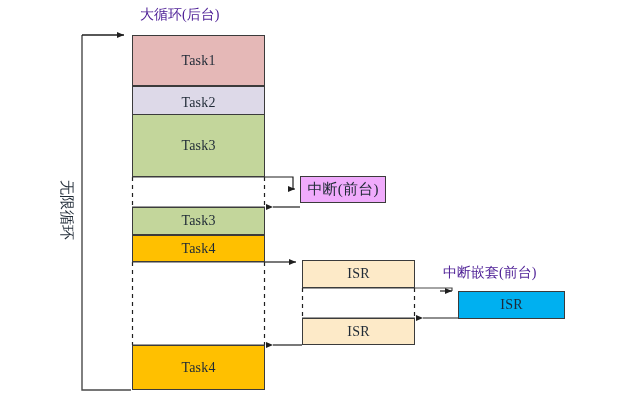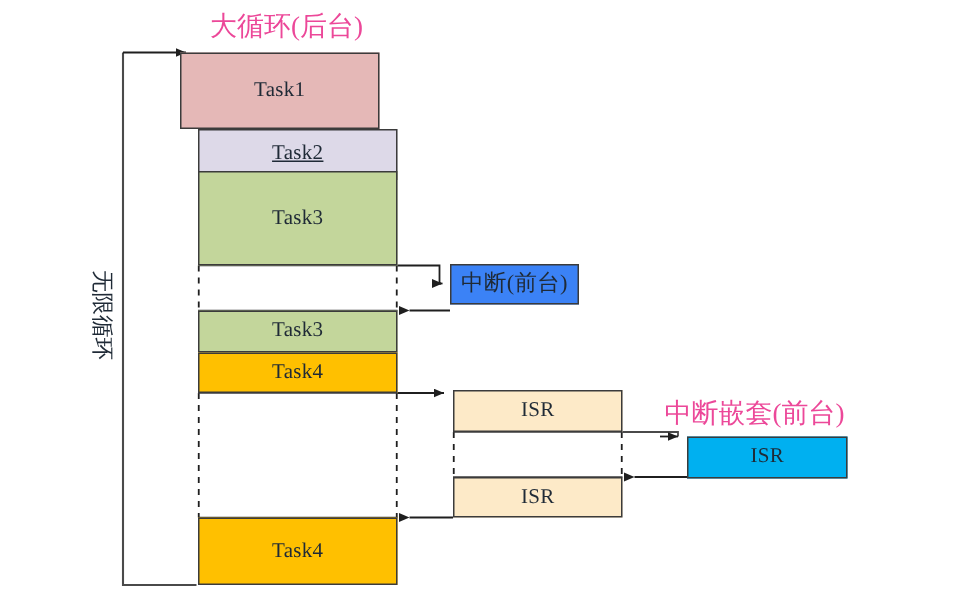--- a/index.html
+++ b/index.html
@@ -21,22 +21,22 @@
     justify-content:center;
     color:#1f2a36;
     font-size:14px;
     letter-spacing:0.2px;
     line-height:1;
     white-space:nowrap;
   }
   .box.cn{font-size:15px;}
   .label{
     position:absolute;
-    color:#ec4899;
-    font-size:18px;
+    color:#4c1d95;
+    font-size:14px;
     white-space:nowrap;
     line-height:1;
   }
   .vlabel{
     position:absolute;
     color:#1f2a36;
     font-size:15px;
     white-space:nowrap;
     line-height:1;
     transform-origin:0 0;
@@ -103,27 +103,27 @@
     <g>
       <path d="M458,318 L423,318" fill="none" stroke="#1f1f1f" stroke-width="1.2" marker-end="url(#ahl)"></path>
     </g>
 
     <g>
       <path d="M302,345 L273,345" fill="none" stroke="#1f1f1f" stroke-width="1.2" marker-end="url(#ahl)"></path>
     </g>
   </svg>
 
   <div id="boxes">
-      <div class="box" style="left: 120px; top: 35px; width: 133px; height: 51px; background: rgb(229, 184, 183);">Task1</div>
-      <div class="box" style="left: 132px; top: 86px; width: 133px; height: 34px; background: rgb(221, 217, 232); text-decoration: underline;">Task2</div>
+      <div class="box" style="left: 132px; top: 35px; width: 133px; height: 51px; background: rgb(229, 184, 183);">Task1</div>
+      <div class="box" style="left: 132px; top: 86px; width: 133px; height: 34px; background: rgb(221, 217, 232);">Task2</div>
       <div class="box" style="left: 132px; top: 114px; width: 133px; height: 63px; background: rgb(195, 214, 155);">Task3</div>
       <div class="box" style="left: 132px; top: 207px; width: 133px; height: 28px; background: rgb(195, 214, 155);">Task3</div>
       <div class="box" style="left: 132px; top: 235px; width: 133px; height: 27px; background: rgb(255, 192, 0);">Task4</div>
       <div class="box" style="left: 132px; top: 345px; width: 133px; height: 45px; background: rgb(255, 192, 0);">Task4</div>
-      <div class="box cn" style="left: 300px; top: 176px; width: 86px; height: 27px; background: #3b82f6;">中断(前台)</div>
+      <div class="box cn" style="left: 300px; top: 176px; width: 86px; height: 27px; background: #f0abfc;">中断(前台)</div>
       <div class="box" style="left: 302px; top: 260px; width: 113px; height: 28px; background: rgb(253, 234, 200);">ISR</div>
       <div class="box" style="left: 302px; top: 318px; width: 113px; height: 27px; background: rgb(253, 234, 200);">ISR</div>
       <div class="box" style="left: 458px; top: 291px; width: 107px; height: 28px; background: rgb(0, 176, 240);">ISR</div>
     </div>
 
   <div class="label" style="left:140px;top:8px;">大循环(后台)</div>
 
   <div class="label" style="left:443px;top:266px;">中断嵌套(前台)</div>
 
   <div class="vlabel" style="left:74px;top:180px;">无限循环</div>

